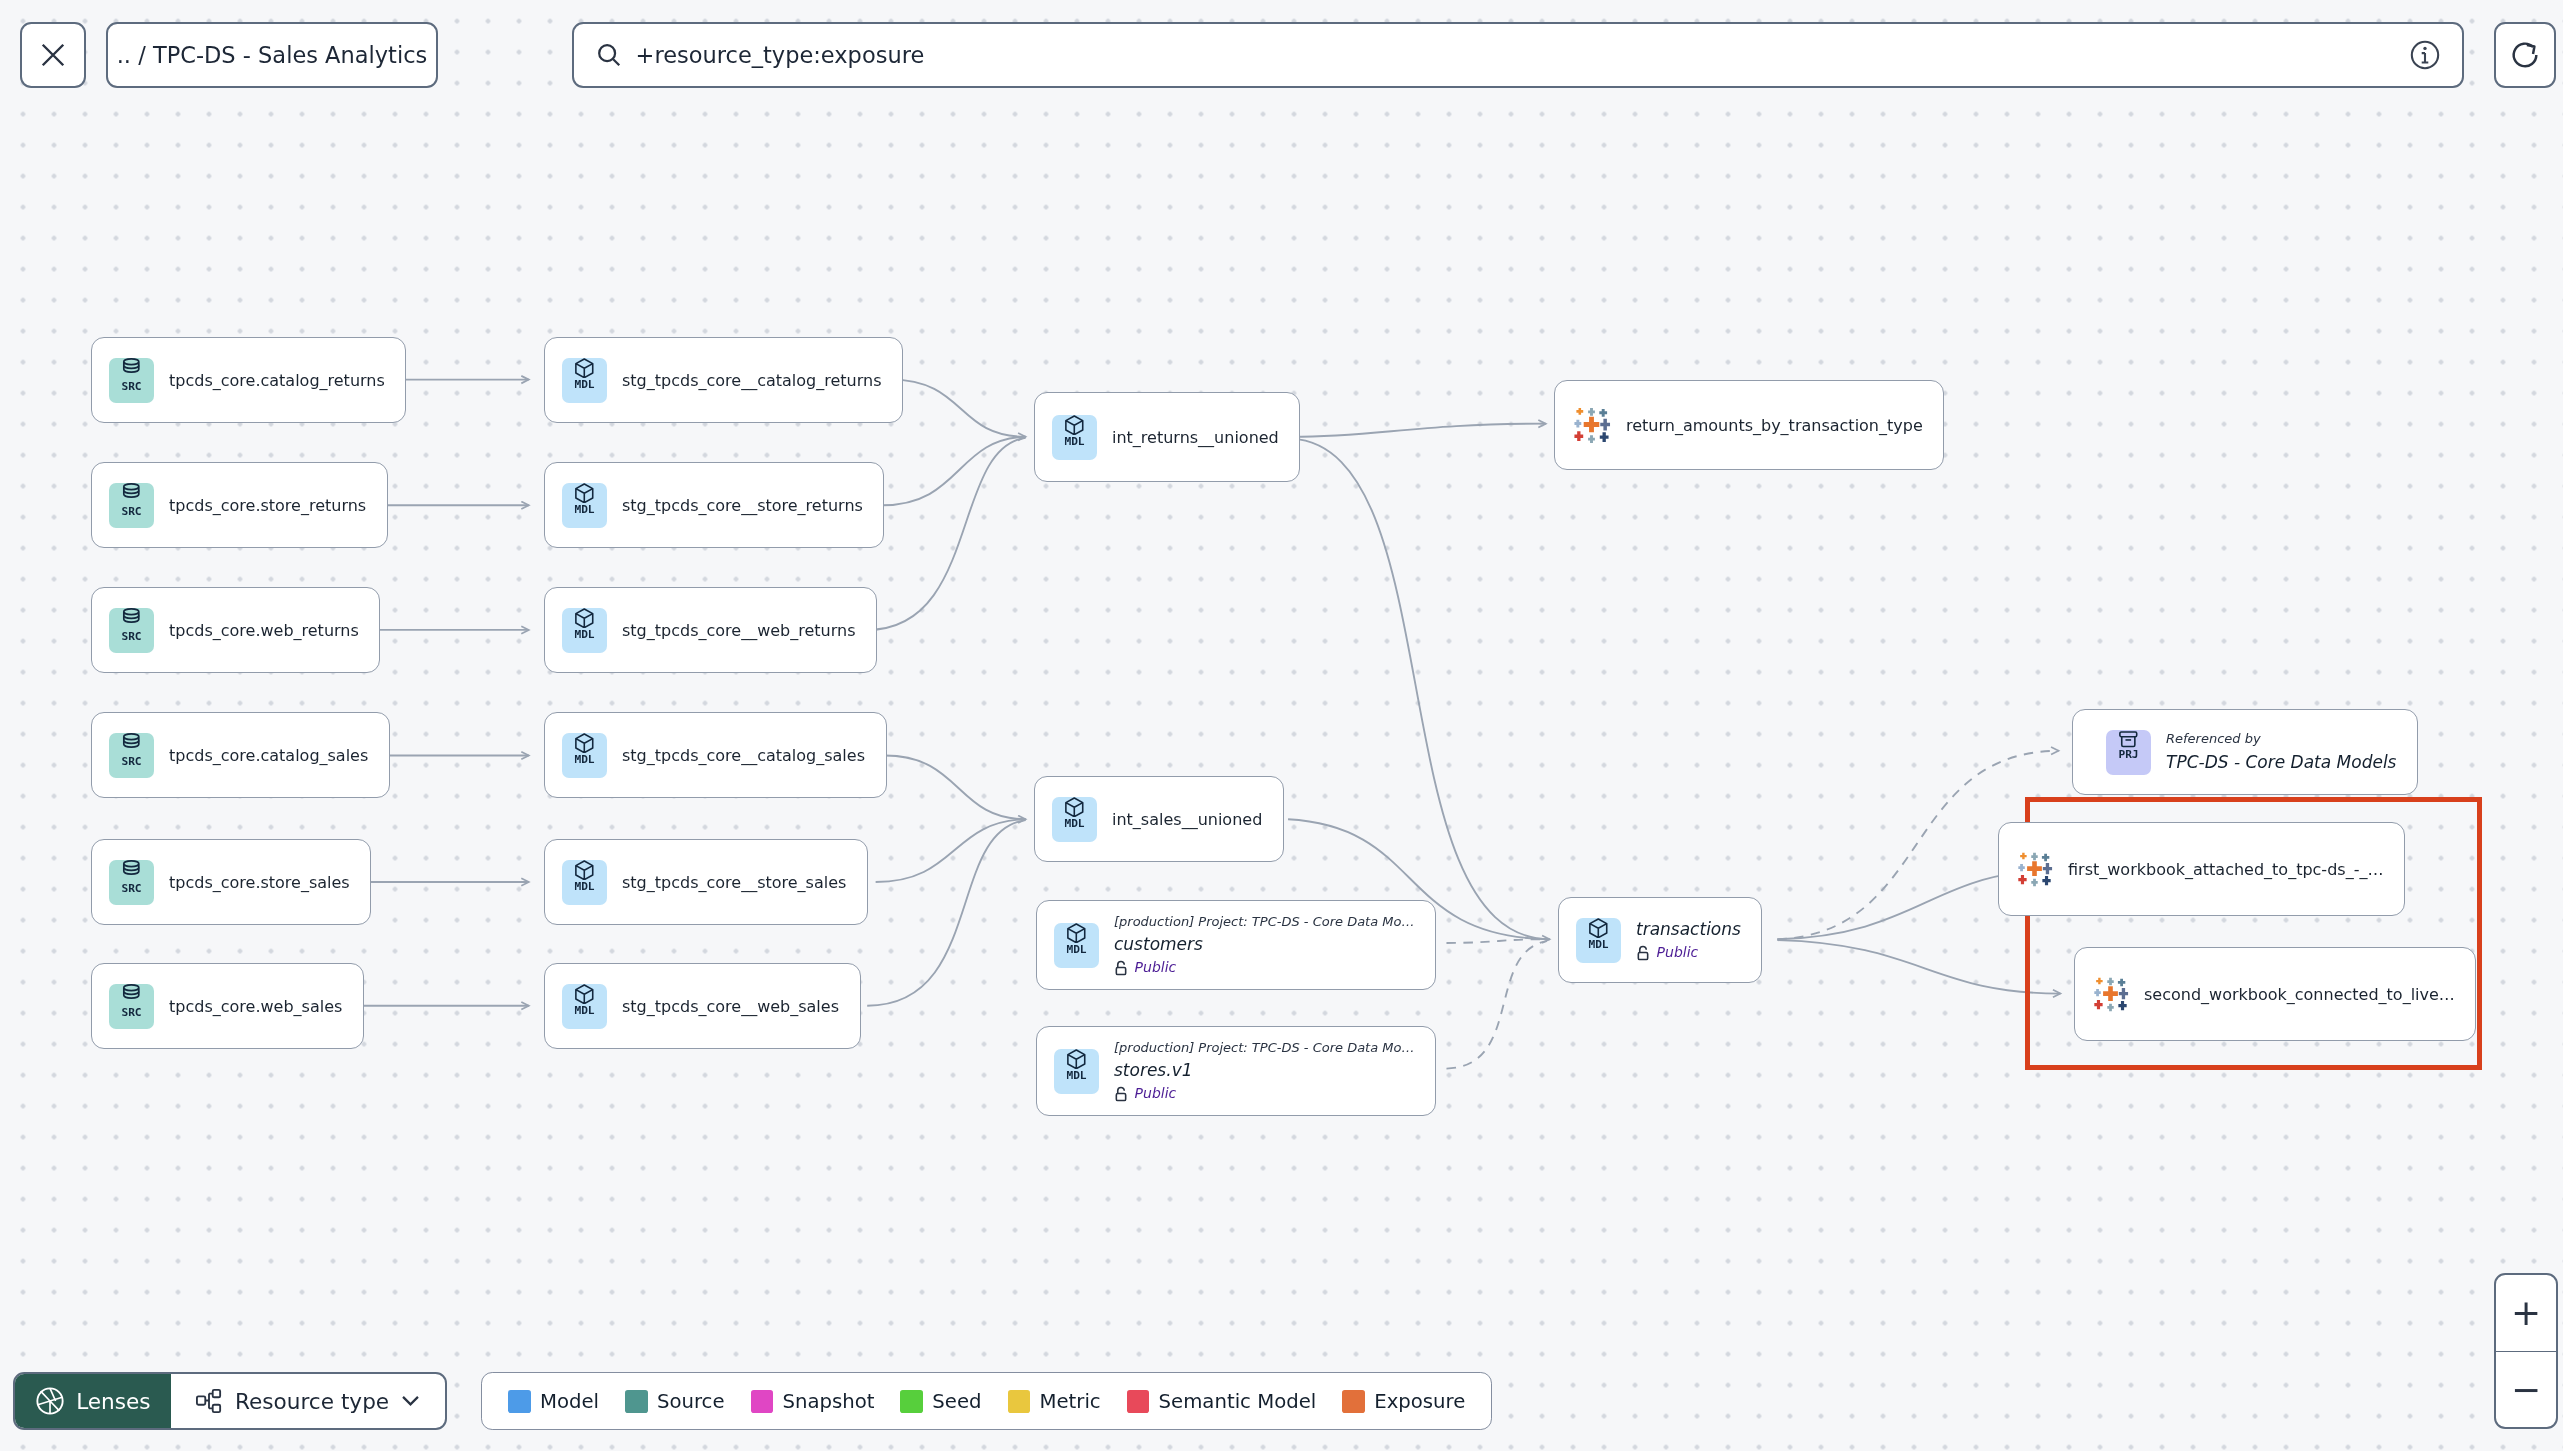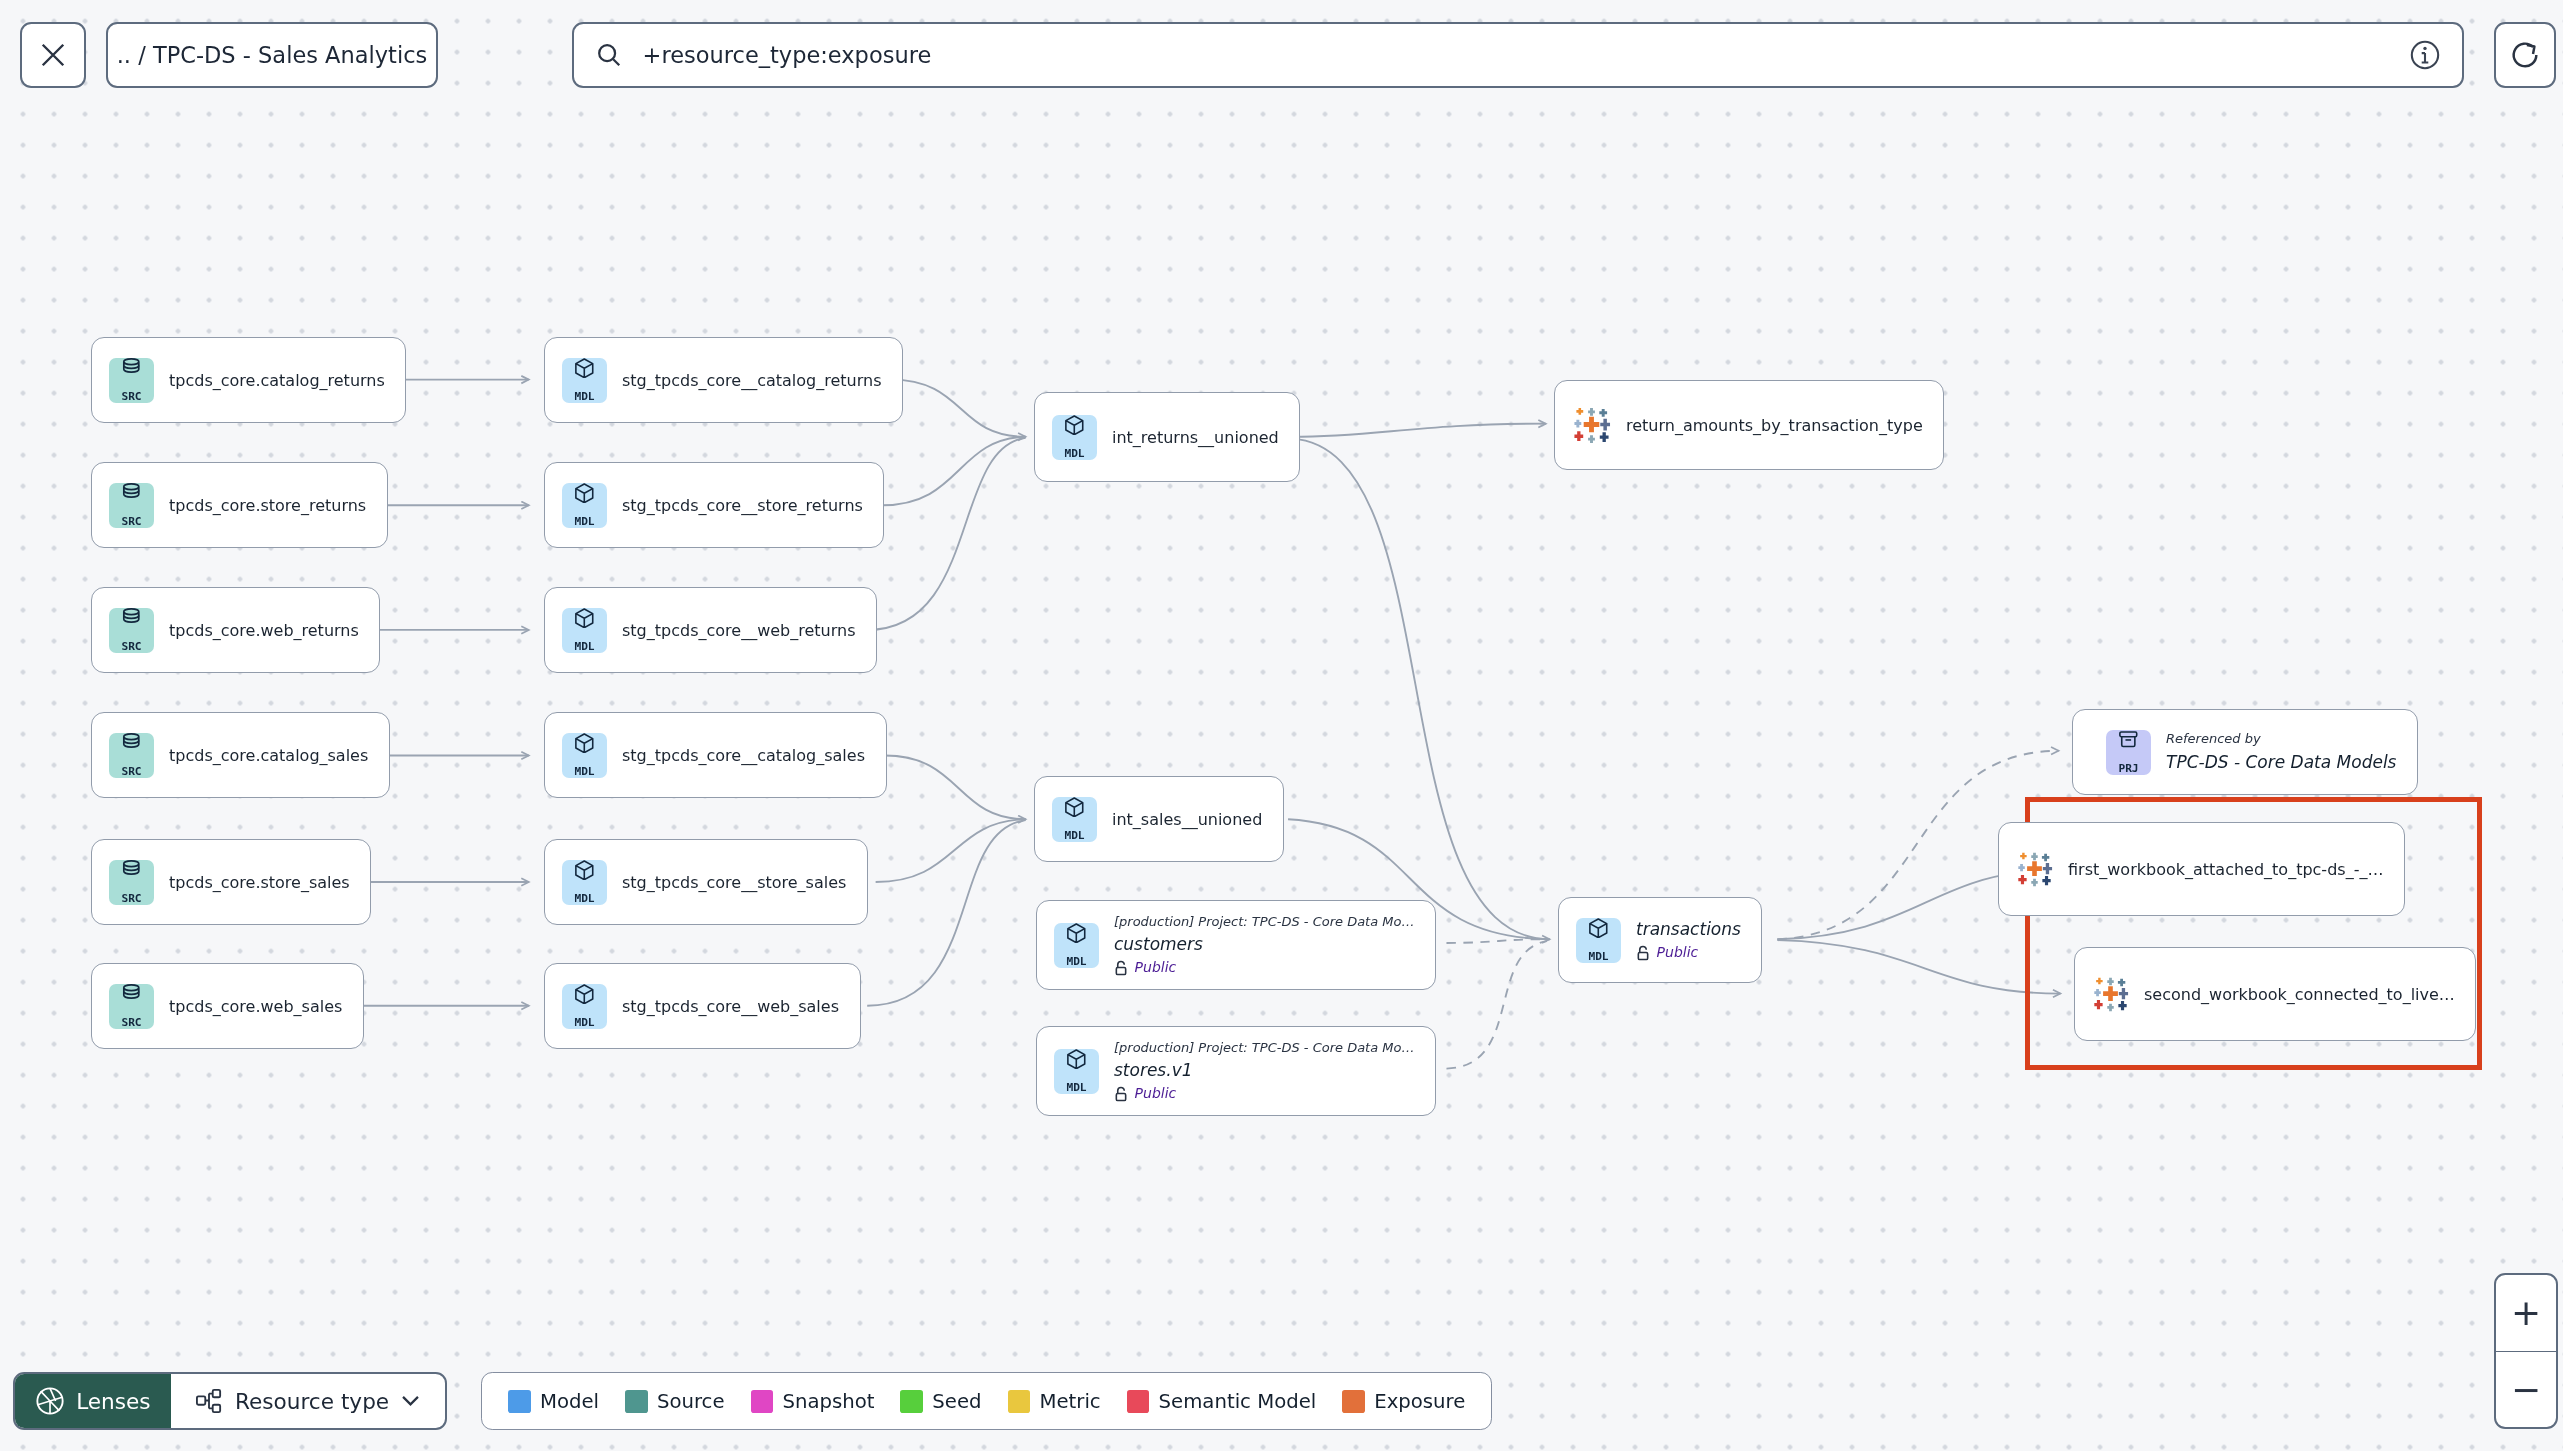--- a/index.html
+++ b/index.html
@@ -6,30 +6,30 @@
   body{font-family:"DejaVu Sans","Liberation Sans",sans-serif;background:#eef0f3;}
   #app{position:relative;width:2563px;height:1451px;overflow:hidden;
        background-color:#f6f7f9;
        background-image:radial-gradient(circle,#d3d7de 2.1px,transparent 2.4px);
        background-size:31px 31px;background-position:7.5px 5.6px;color:#1d2736;}
   
   .btn{position:absolute;background:#fff;border:2.3px solid #5d6b7e;border-radius:11.2px;
        display:flex;align-items:center;justify-content:center;box-sizing:border-box;z-index:6;}
   #close-btn{left:19.7px;top:21.6px;width:66px;height:66px;}
   #breadcrumb{left:106px;top:21.6px;width:332px;height:66px;font-size:22.5px;color:#1d2736;}
-  #searchbar{left:572px;top:21.6px;width:1892px;height:66px;justify-content:flex-start;padding:0 20.6px;gap:18px;}
+  #searchbar{left:572px;top:21.6px;width:1892px;height:66px;justify-content:flex-start;padding:0 20.6px;gap:11px;}
   #searchbar input{border:none;outline:none;flex:1;font-size:22.5px;color:#1d2736;
        font-family:"DejaVu Sans","Liberation Sans",sans-serif;background:transparent;}
   #refresh-btn{left:2494px;top:21.6px;width:62px;height:66px;}
   
   .node{position:absolute;background:#fff;border:1.9px solid #929cab;border-radius:13px;
         display:inline-flex;align-items:center;gap:15px;padding:0 20.6px 0 17px;height:86px;
         box-sizing:border-box;white-space:nowrap;z-index:3;font-size:16px;color:#1b2430;}
   .node .iconbox{width:45px;height:45px;border-radius:7px;display:flex;flex-direction:column;
-        align-items:center;justify-content:space-between;flex:0 0 auto;gap:0.9px;}
+        align-items:center;justify-content:flex-start;flex:0 0 auto;gap:0.9px;}
   .iconbox.src{background:#a9ded7;}
   .iconbox.mdl{background:#bfe3fa;}
   .iconbox.prj{background:#c5c9f7;margin-left:16px;}
   .badge{font-family:"DejaVu Sans Mono","Liberation Mono",monospace;font-size:11.2px;font-weight:bold;color:#13283e;line-height:1;}
   .node .txtcol{display:flex;flex-direction:column;gap:4px;line-height:1.25;font-style:italic;}
   .node .proj{font-size:13px;color:#2a3342;}
   .node .nm{font-size:17px;color:#14202e;}
   .node .access{display:flex;align-items:center;gap:6.6px;font-size:14px;color:#4c1d95;}
   .node.tall{height:90px;}
   .node.wb{height:94px;}

